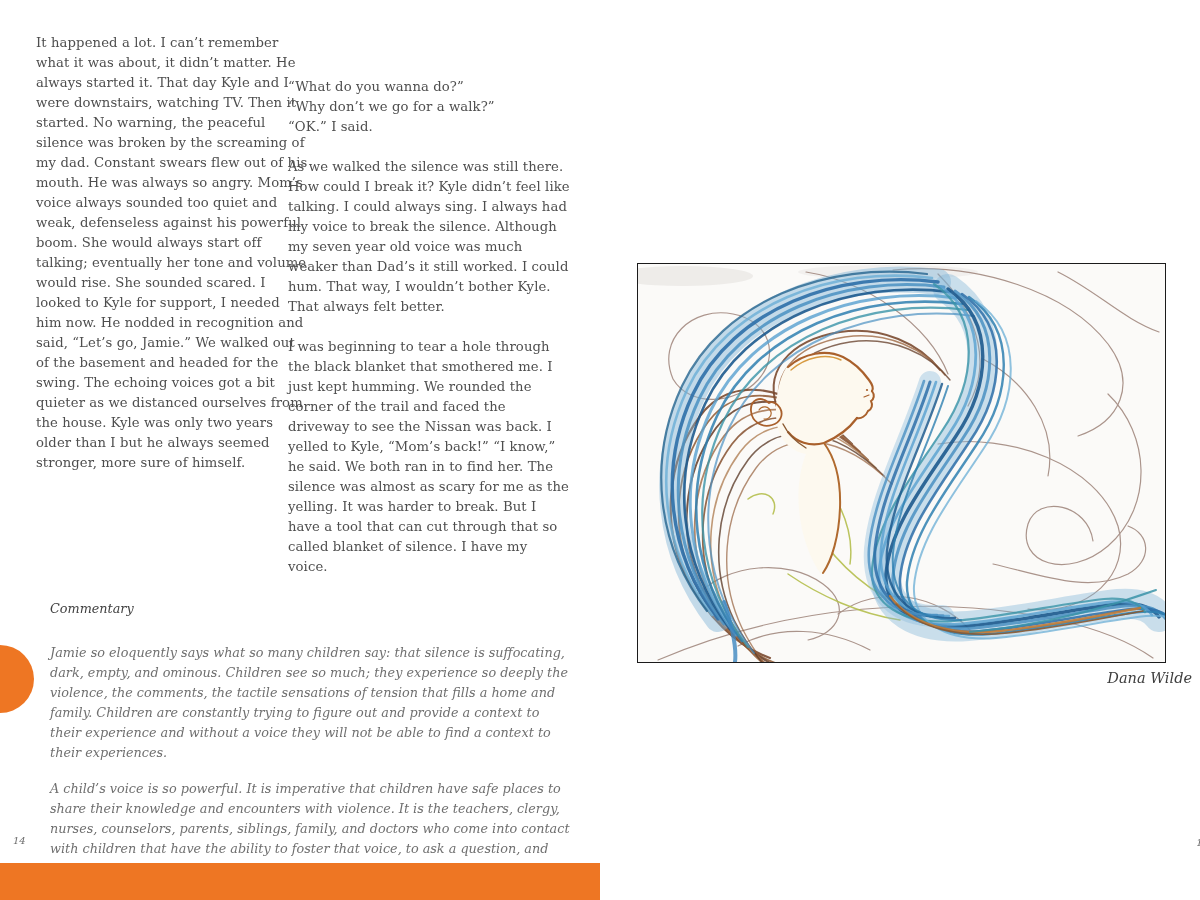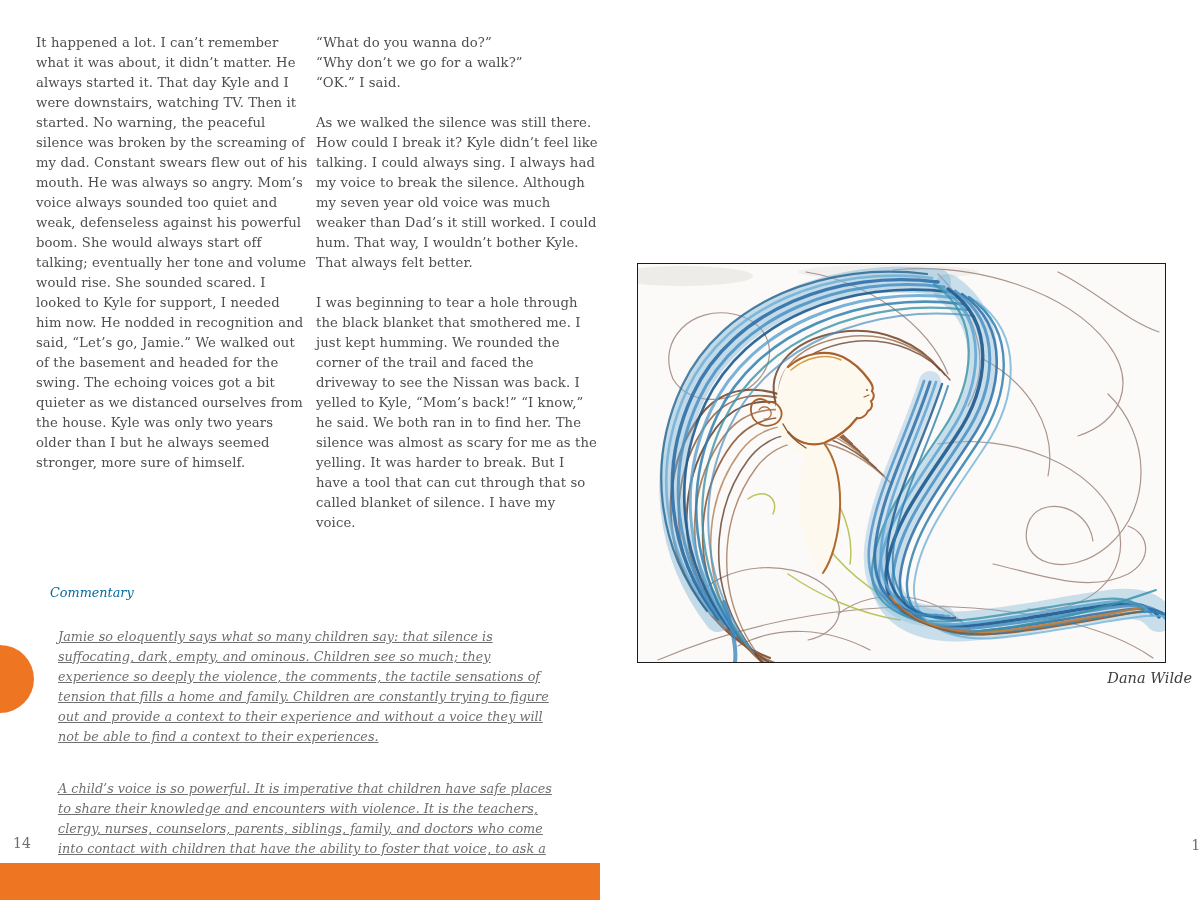--- a/index.html
+++ b/index.html
@@ -2,37 +2,37 @@
 <html><head>
 <meta charset="utf-8">
 <style>
   html,body{margin:0;padding:0;background:#ffffff;}
   .spread{position:relative;width:1200px;height:900px;background:#ffffff;overflow:hidden;
           font-family:"DejaVu Serif", serif;padding-left:28px;}
   
   .col{position:absolute;top:33px;font-size:13.2px;line-height:20px;color:#4e4e4e;
        letter-spacing:.1px;}
   .col1{left:36px;width:273px;}
-  .col2{left:316px;width:282px;}
+  .col2{left:288px;width:282px;margin-top:44px;}
   .col p{margin:0;}
   .col .gap{height:20px;}
   .col .gap-lg{height:32px;}
   .dlg{margin:0;}
   
   .commentary{position:absolute;left:50px;top:583px;width:520px;font-style:italic;
               color:#6f6f6f;font-size:12.8px;line-height:20px;}
-  .commentary h3{margin:0 0 24px 0;font-size:12.8px;font-weight:normal;font-style:italic;color:#0369a1;}
-  .commentary p{margin:8px;text-decoration:underline;}
+  .commentary h3{margin:16px 0 24px 0;font-size:12.8px;font-weight:normal;font-style:italic;color:#404040;}
+  .commentary p{margin:0;}
   .commentary .gap{height:16px;}
   
   .semicircle{position:absolute;left:0;top:645px;width:34px;height:68px;
               border-top-right-radius:34px 34px;border-bottom-right-radius:34px 34px;}
   .bottom-bar{position:absolute;left:0;top:863px;width:600px;height:37px;}
   
-  .pagenum{position:absolute;font-size:14px;color:#6d6d6d;}
+  .pagenum{position:absolute;font-size:10px;font-style:italic;color:#6d6d6d;}
   .pn-left{left:13px;top:835px;}
   .pn-right{right:19px;top:837px;margin-left:36px;}
   
   .artwork{position:absolute;left:637px;top:263px;width:527px;height:398px;
            border:1px solid #1b1b1b;background:#fbfaf8;box-sizing:content-box;}
   .artwork svg{display:block;width:527px;height:398px;}
   .caption{position:absolute;right:36px;top:670px;width:260px;text-align:right;
            font-style:italic;font-size:14.5px;color:#3e3e3e;}
 </style>
 </head>

